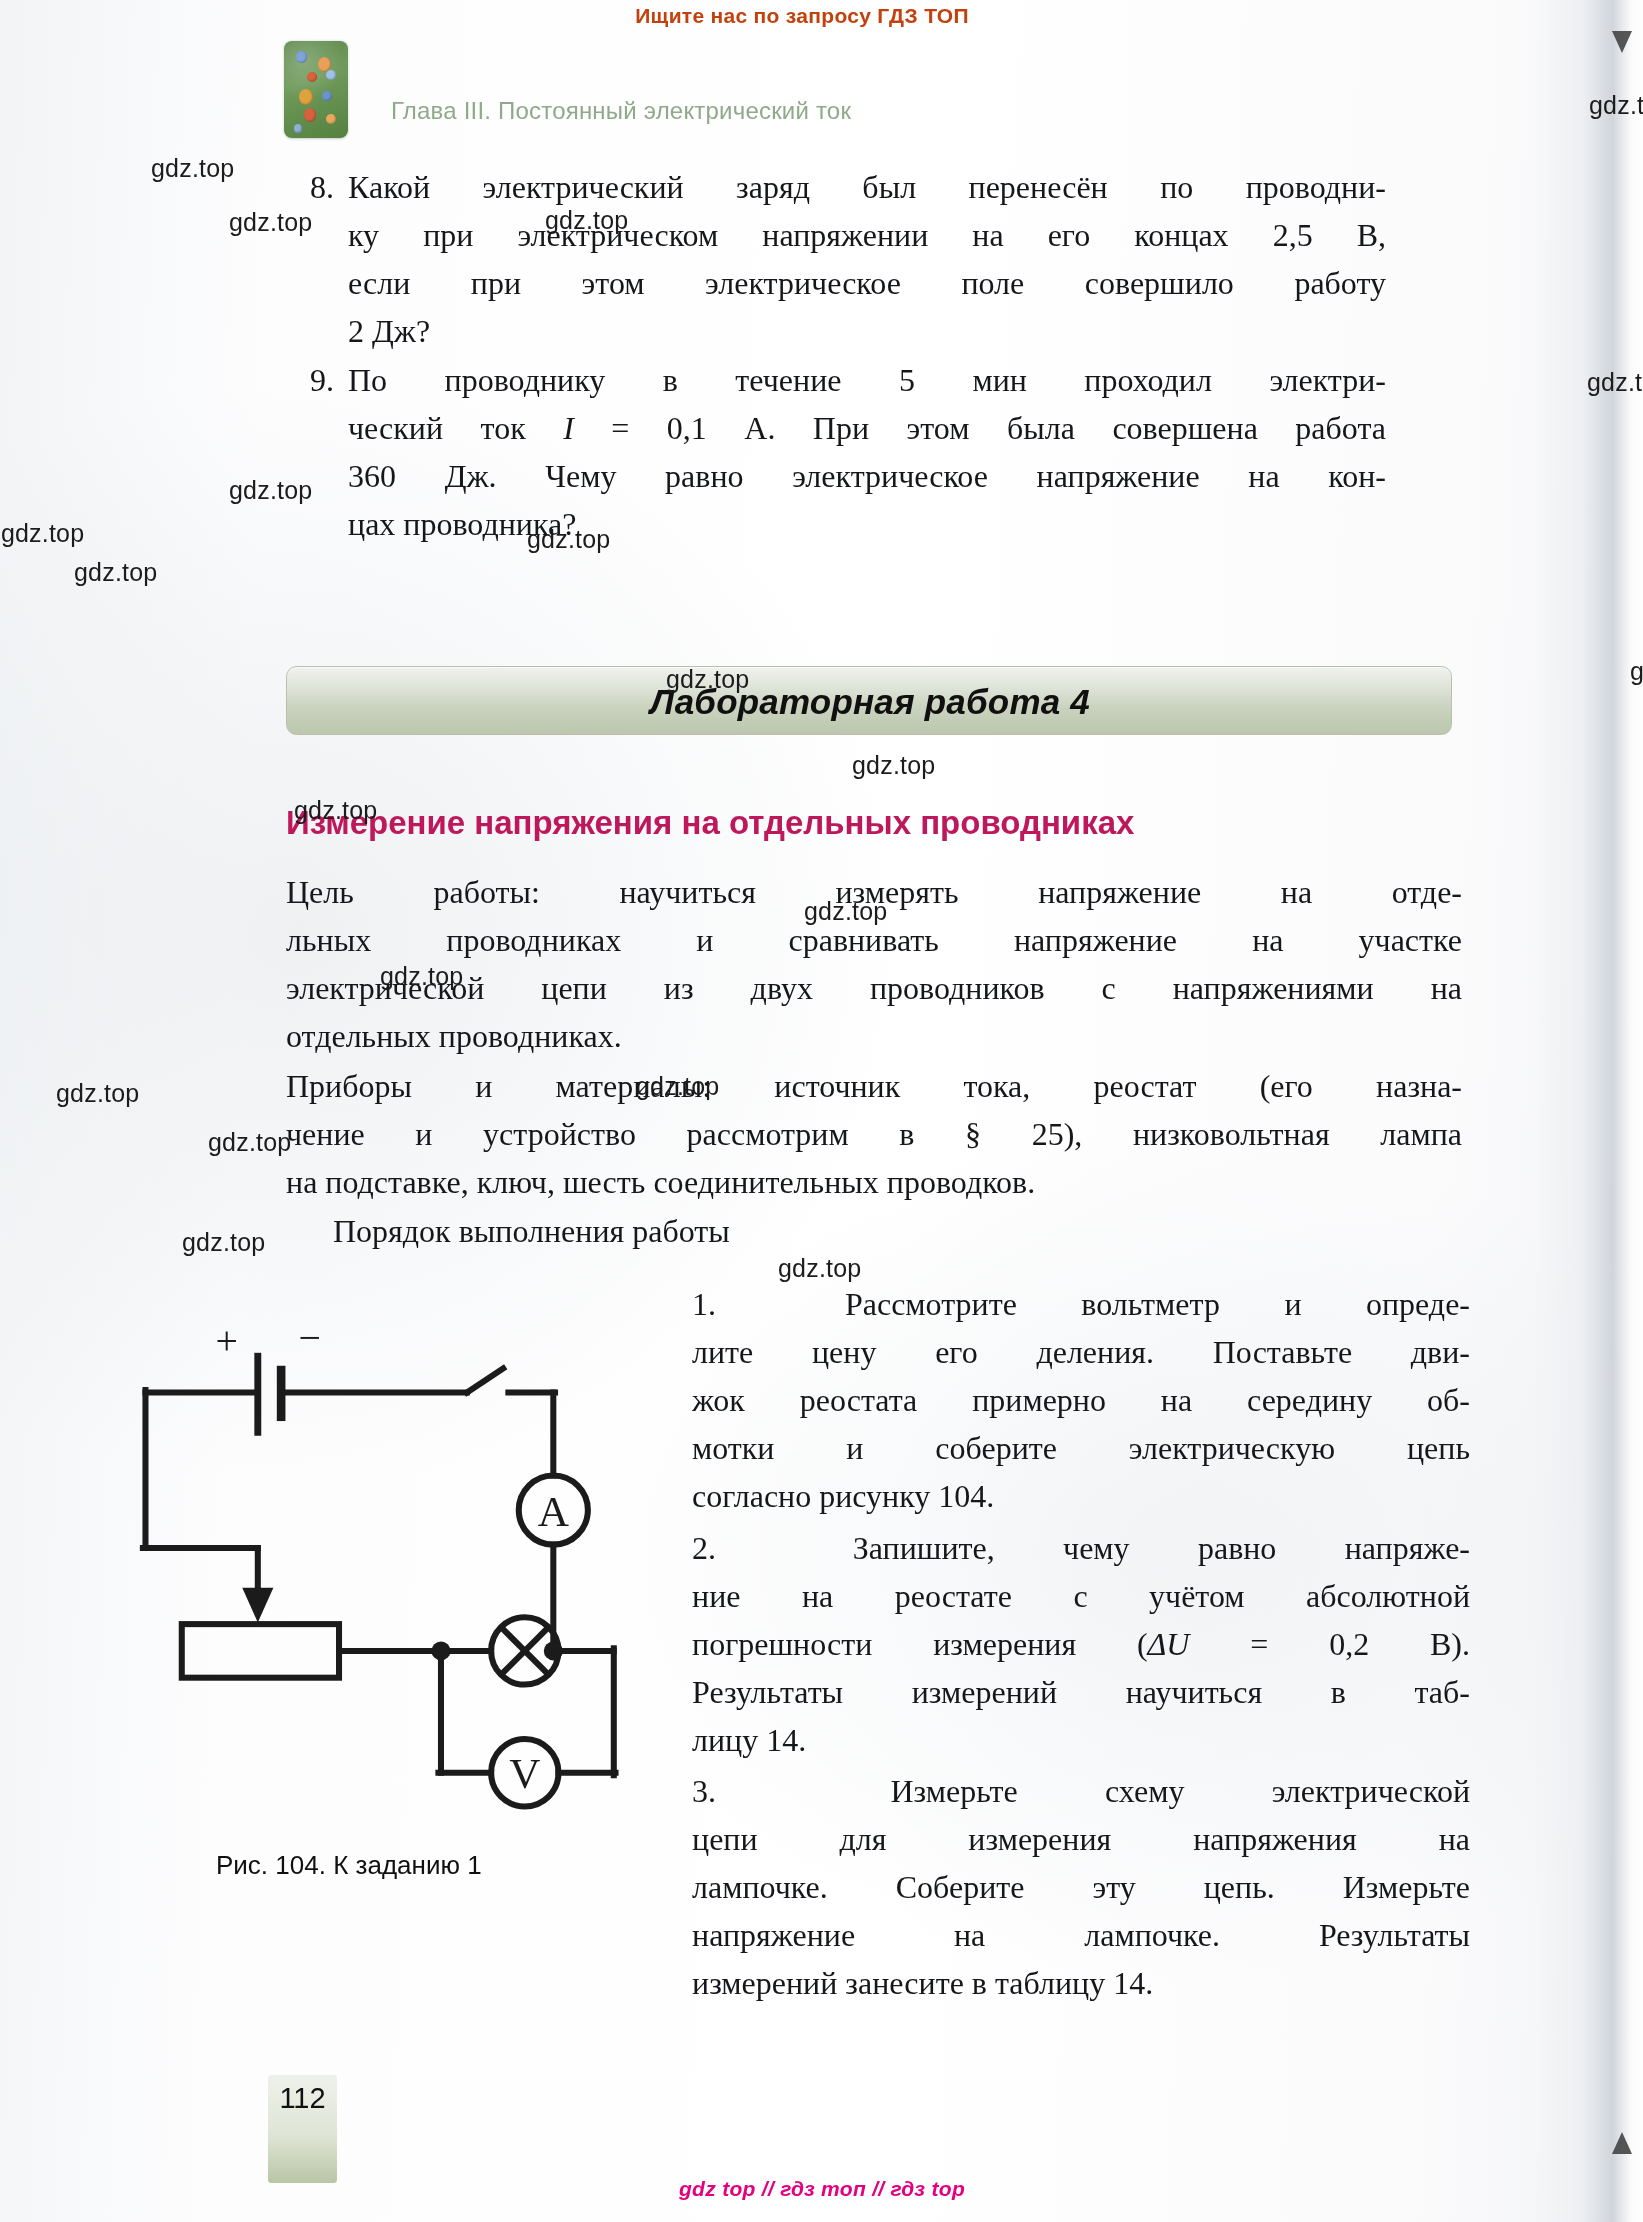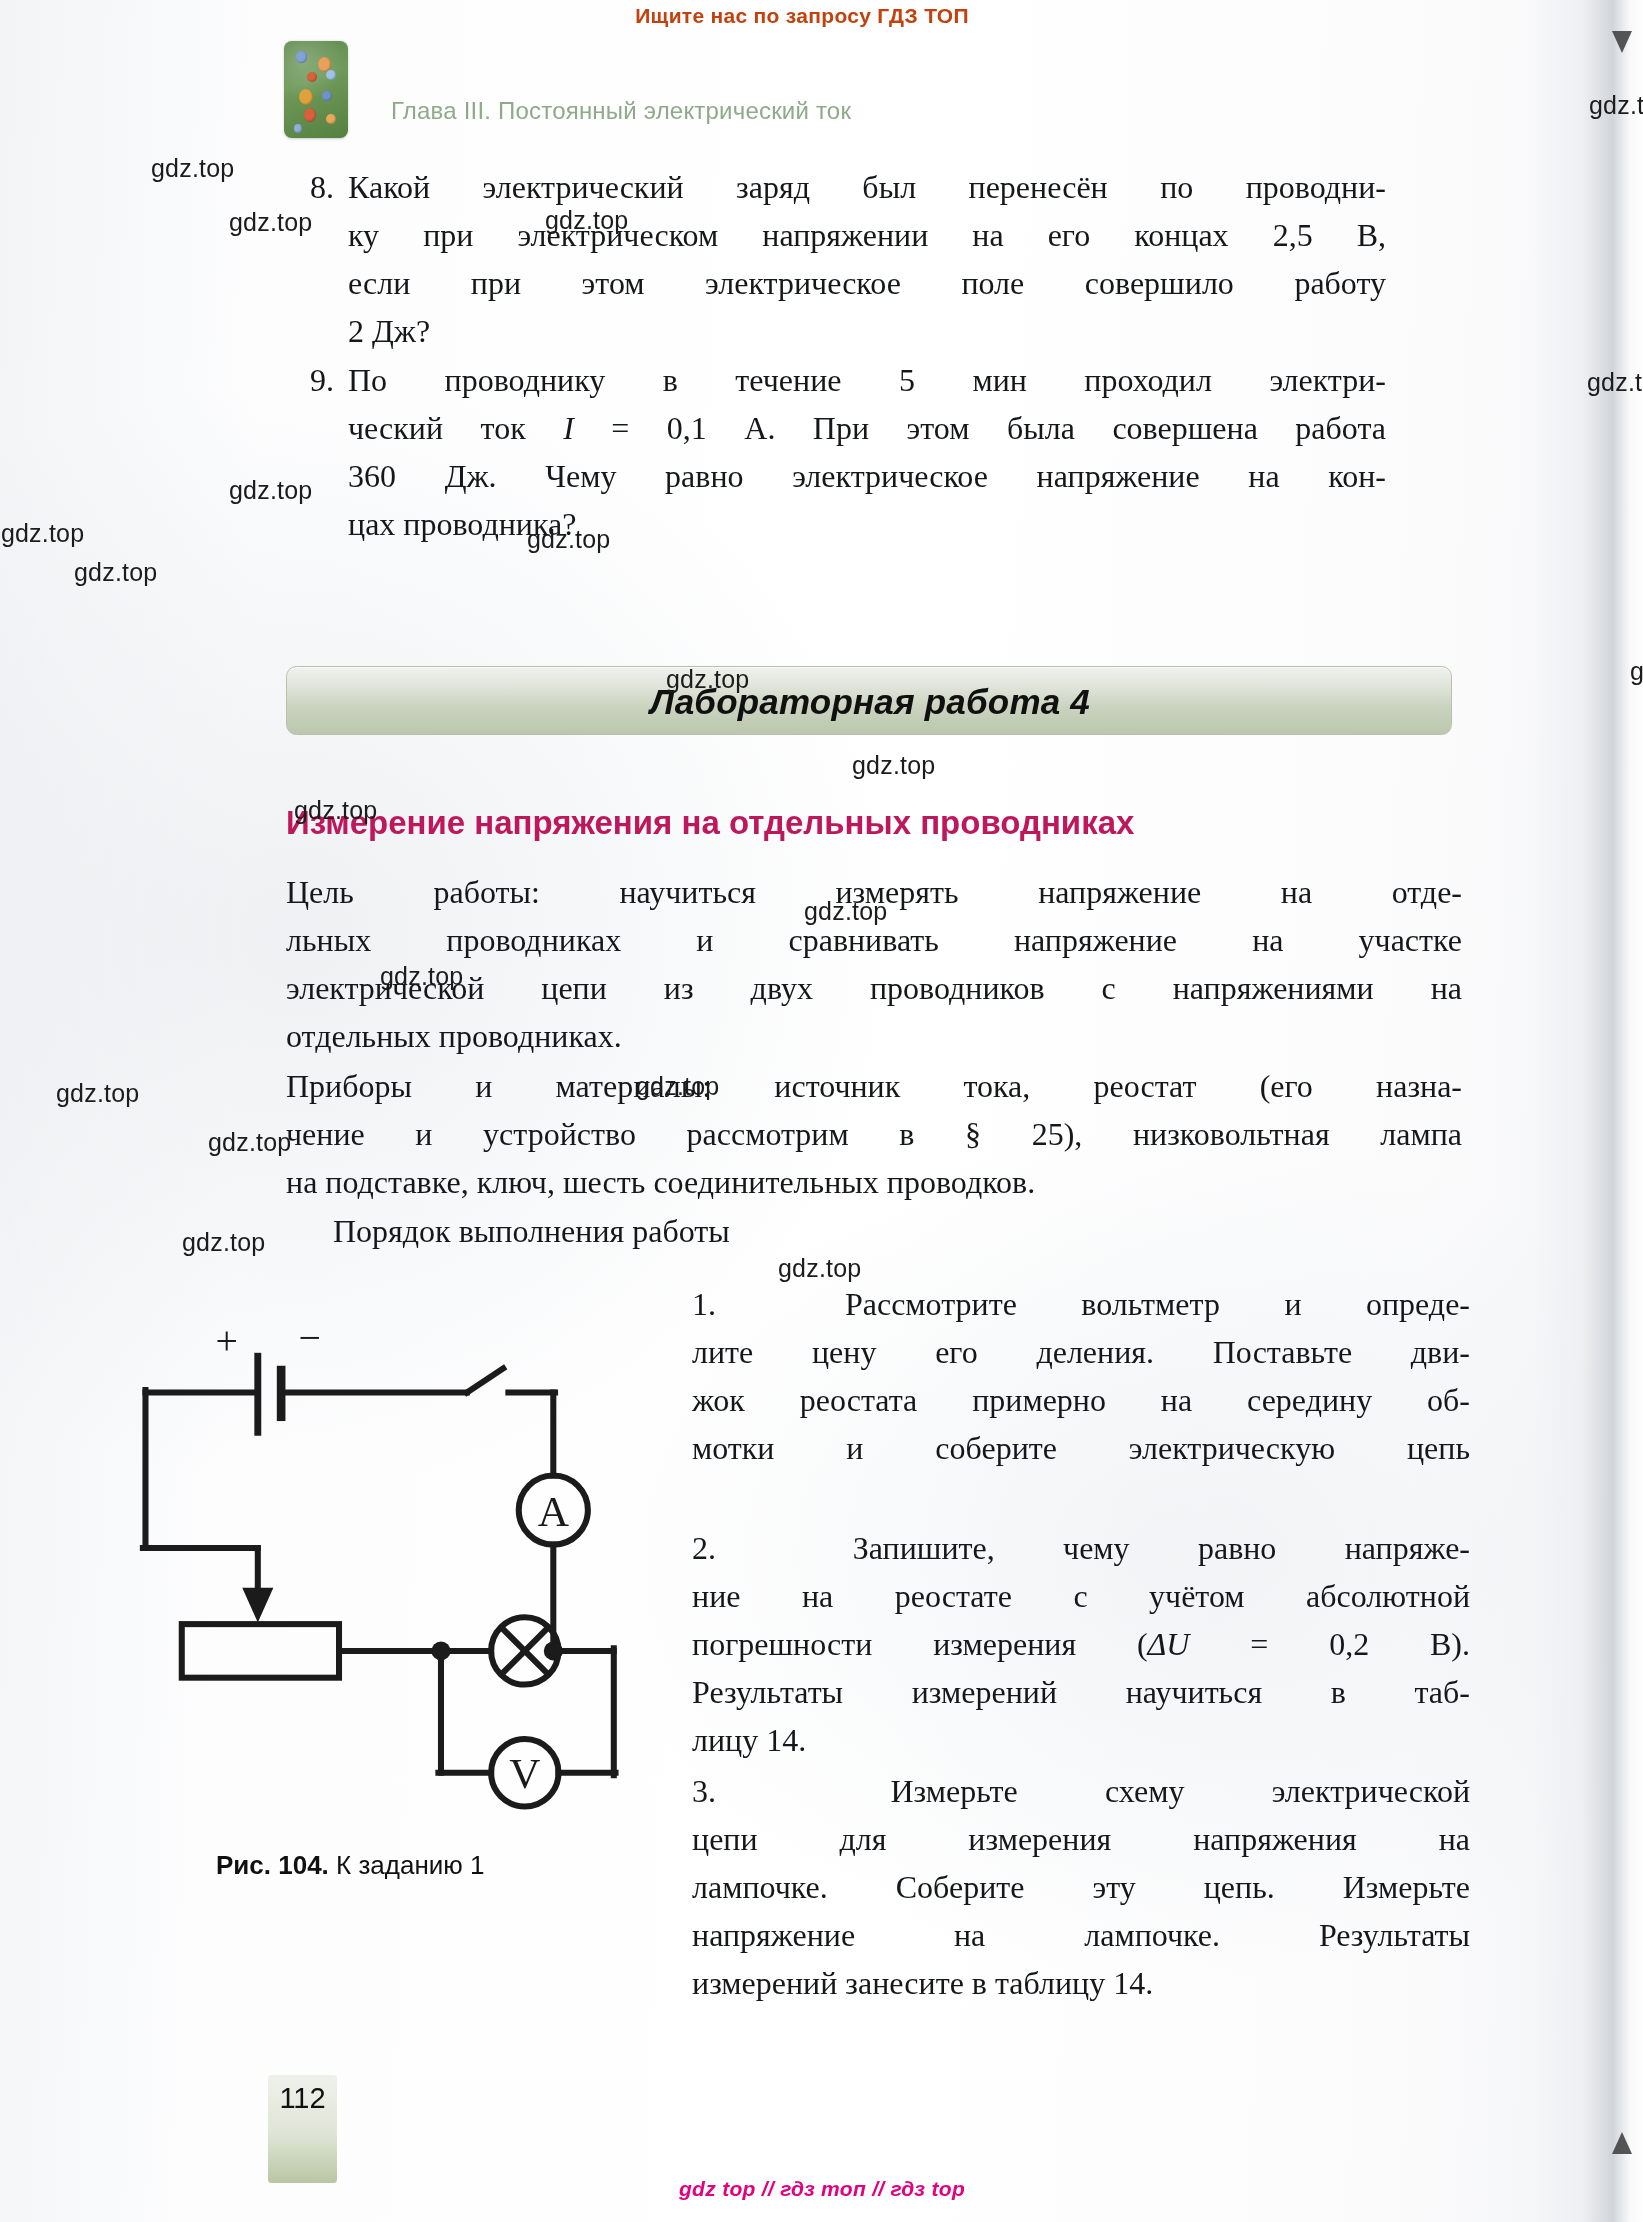--- a/index.html
+++ b/index.html
@@ -109,21 +109,21 @@
   
   .rcol { position:absolute; left:692px; width:778px; font-size:32px; color:#15171a; line-height:48px; }
 
   
   .fig { position:absolute; left:104px; top:1306px; width:553px; height:536px; }
   .figcap {
     position:absolute; left:216px; top:1850px;
     font-family:"Liberation Sans", sans-serif; font-size:26px; color:#101010;
     white-space:nowrap;
   }
-  .figcap .b { font-weight:bold; }
+  .figcap .b { font-weight:normal; }
 
   
   .pnum-tab {
     position:absolute; left:268px; top:2075px; width:69px; height:108px;
     background: linear-gradient(180deg,#eef1ea 0%, #dfe5d6 55%, #b9c6a5 100%);
     border-radius:3.5px;
   }
   .pnum {
     position:absolute; left:268px; top:2082px; width:69px;
     text-align:center;
@@ -199,20 +199,21 @@
 
 <div class="para" style="left:333px; top:1207px; width:1124px;">
   <span class="ln b">Порядок выполнения работы</span>
 </div>
 
 <div class="rcol" style="top:1280px;">
   <span class="ln just"><span>1.</span>&nbsp;&nbsp;<span>Рассмотрите вольтметр и опреде-</span></span>
   <span class="ln just">лите цену его деления. Поставьте дви-</span>
   <span class="ln just">жок реостата примерно на середину об-</span>
   <span class="ln just">мотки и соберите электрическую цепь</span>
+  <span class="ln">согласно рисунку 104.</span>
 </div>
 
 <div class="rcol" style="top:1524px;">
   <span class="ln just"><span>2.</span>&nbsp;&nbsp;<span>Запишите, чему равно напряже-</span></span>
   <span class="ln just">ние на реостате с учётом абсолютной</span>
   <span class="ln just">погрешности измерения (<span class="it">ΔU</span> = 0,2 В).</span>
   <span class="ln just">Результаты измерений научиться в таб-</span>
   <span class="ln">лицу 14.</span>
 </div>
 

